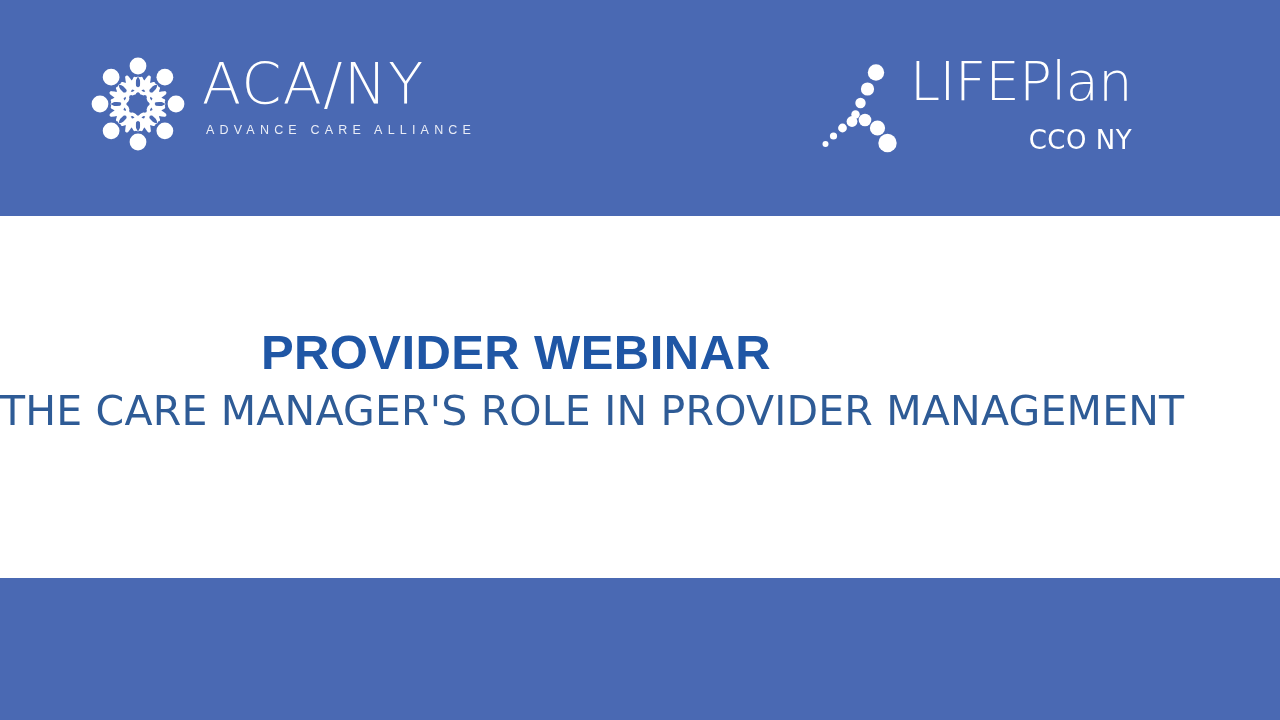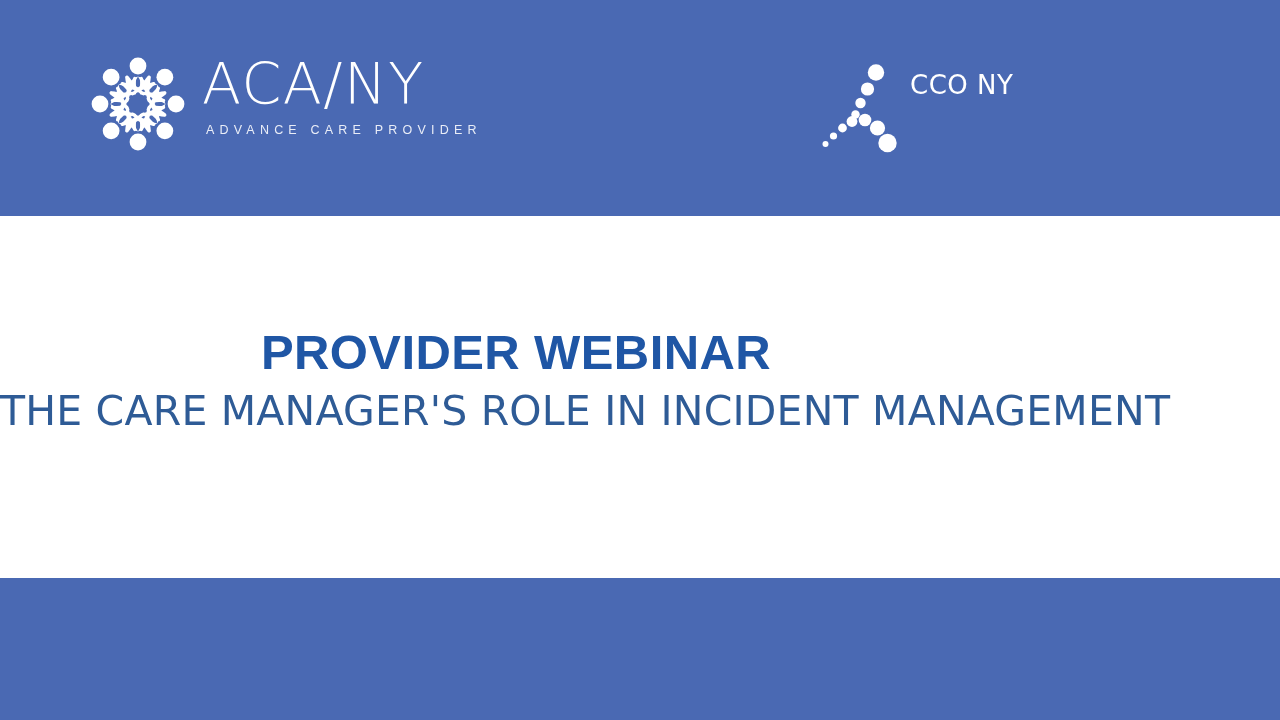--- a/index.html
+++ b/index.html
@@ -318,21 +318,21 @@
                          C62.4 28.9 60.7 31.8 59.6 35 L59.6 35
                          C61.8 33 64.2 31.3 67 30.1 C68.9 29.3 70.2 31.5 68.6 32.8
                          C65.7 35.1 63.3 37.6 61.4 40.7 Z"></path>
               </g>
             </g>
           </g>
         </svg>
       </span>
       <span class="aca-words">
         <span class="aca-wordmark">ACA/NY</span>
-        <span class="aca-tagline">ADVANCE CARE PROVIDER</span>
+        <span class="aca-tagline">ADVANCE CARE ALLIANCE</span>
       </span>
     </div>
 
     <div class="lifeplan-logo">
       <span class="lifeplan-mark">
         <svg viewBox="0 0 86 100" width="86" height="100" aria-hidden="true">
           <g fill="#ffffff">
 
             <circle cx="56" cy="12.5" r="8.2"></circle>
             <circle cx="47.5" cy="29" r="6.6"></circle>
@@ -344,24 +344,25 @@
             <circle cx="22.5" cy="68" r="4.4"></circle>
             <circle cx="32" cy="61.5" r="5.4"></circle>
 
             <circle cx="45" cy="60" r="6.3"></circle>
             <circle cx="57.5" cy="68" r="7.6"></circle>
             <circle cx="67.5" cy="83" r="9.2"></circle>
           </g>
         </svg>
       </span>
       <span class="lifeplan-words">
+        <span class="lifeplan-wordmark">LIFEPlan</span>
         <span class="lifeplan-sub">CCO NY</span>
       </span>
     </div>
 
   </div>
 
   <div class="title-block">
     <span class="slide-title">PROVIDER WEBINAR</span>
-    <span class="slide-subtitle">THE CARE MANAGER'S ROLE IN INCIDENT MANAGEMENT</span>
+    <span class="slide-subtitle">THE CARE MANAGER'S ROLE IN PROVIDER MANAGEMENT</span>
   </div>
 
 </div>
 
 </body></html>

